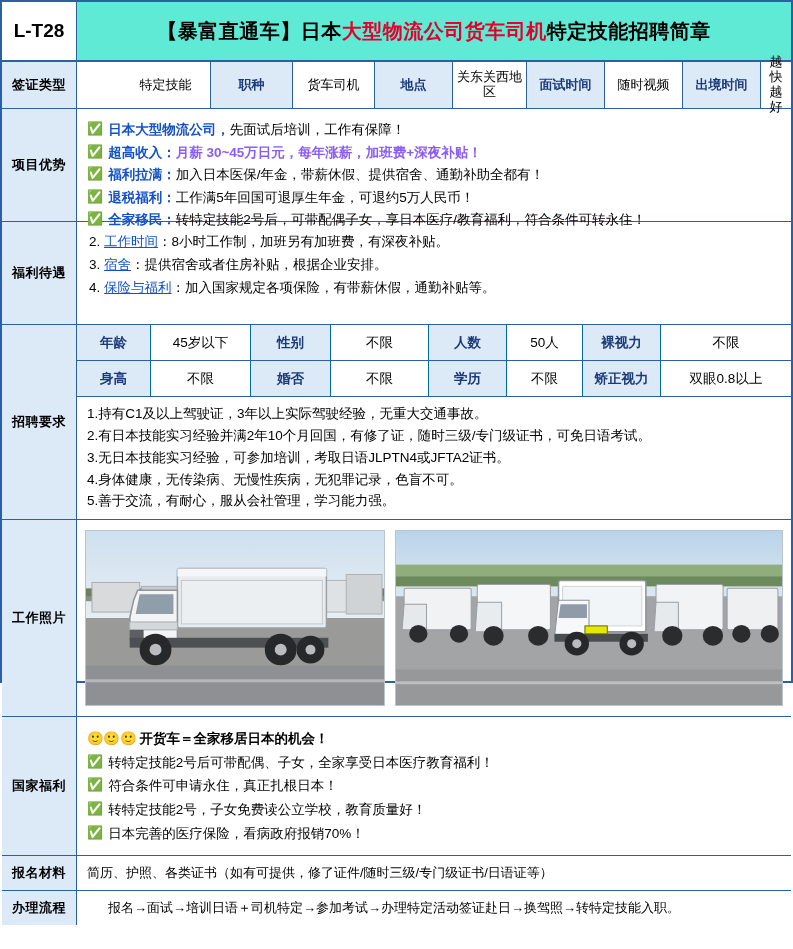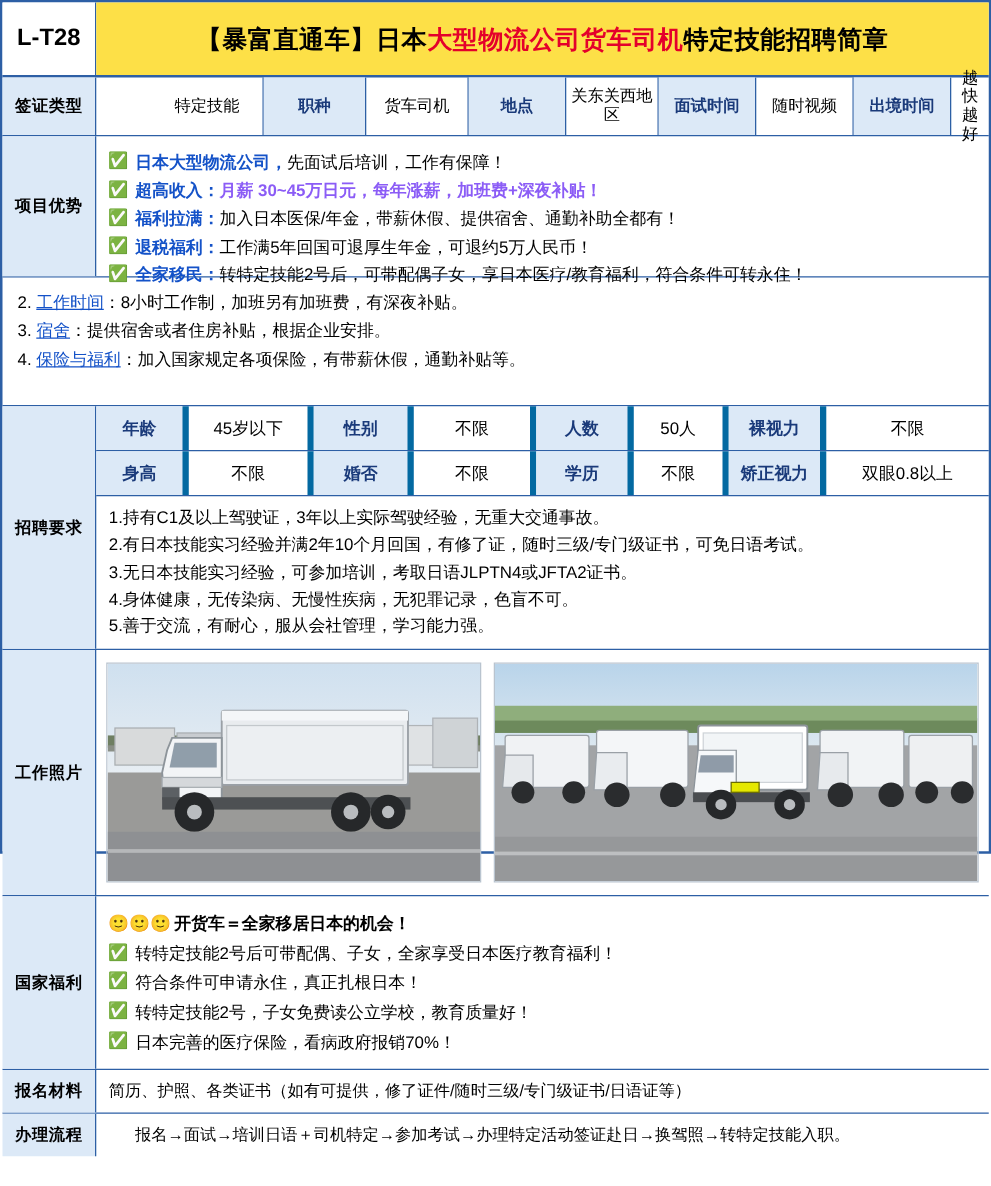--- a/index.html
+++ b/index.html
@@ -33,21 +33,21 @@
 
   
   .hdr{height:58px;min-height:58px;border-bottom:2px solid #2d5fa5;display:flex;}
   .hdr-code{
     width:74px;min-width:74px;background:#ffffff;
     display:flex;align-items:center;justify-content:center;
     font-weight:bold;font-size:19px;color:#000;
     border-right:1px solid #2d5fa5;
   }
   .hdr-title{
-    flex:1;background:#fde047;
+    flex:1;background:#5eead4;
     display:flex;align-items:center;justify-content:center;
     font-weight:bold;font-size:20px;letter-spacing:0.5px;
     padding:0 6px;box-sizing:border-box;white-space:nowrap;
   }
   .hdr-title .red{color:#e4002b;}
 
   
   .visa{height:46px;min-height:46px;}
   .visa .cell{display:flex;}
   .vc{
@@ -77,21 +77,21 @@
   .ben .cell{padding:8px 8px 8px 12px;box-sizing:border-box;}
   .ben-line{font-size:13.5px;line-height:1.72;}
   .ben-line .u{color:#1452c8;text-decoration:underline;}
 
   
   .req .cell{display:flex;flex-direction:column;}
   .grid2{display:flex;flex-direction:column;}
   .grow{display:flex;border-bottom:1px solid #2d5fa5;height:35px;}
   .gc{
     display:flex;align-items:center;justify-content:center;
-    border-right:5px solid #0369a1;font-size:13.5px;text-align:center;
+    border-right:1px solid #0369a1;font-size:13.5px;text-align:center;
     box-sizing:border-box;
   }
   .gc:last-child{border-right:none;}
   .gc.b{background:#dce9f7;color:#1a3a7a;font-weight:bold;}
   .g1{width:74px;min-width:74px;}
   .g2{width:100px;min-width:100px;}
   .g3{width:80px;min-width:80px;}
   .g4{width:98px;min-width:98px;}
   .g5{width:78px;min-width:78px;}
   .g6{width:76px;min-width:76px;}
@@ -165,20 +165,21 @@
         <span><span class="k">退税福利：</span><span>工作满5年回国可退厚生年金，可退约5万人民币！</span></span>
       </div>
       <div class="adv-line">
         <span class="chk">✅</span>
         <span><span class="k">全家移民：</span><span>转特定技能2号后，可带配偶子女，享日本医疗/教育福利，符合条件可转永住！</span></span>
       </div>
     </div>
   </div>
 
   <div class="row ben">
+    <div class="lbl">福利待遇</div>
     <div class="cell">
       <div class="ben-line">
         <span>2.</span>
         <span class="u">工作时间</span><span>：8小时工作制，加班另有加班费，有深夜补贴。</span>
       </div>
       <div class="ben-line">
         <span>3.</span>
         <span class="u">宿舍</span><span>：提供宿舍或者住房补贴，根据企业安排。</span>
       </div>
       <div class="ben-line">

